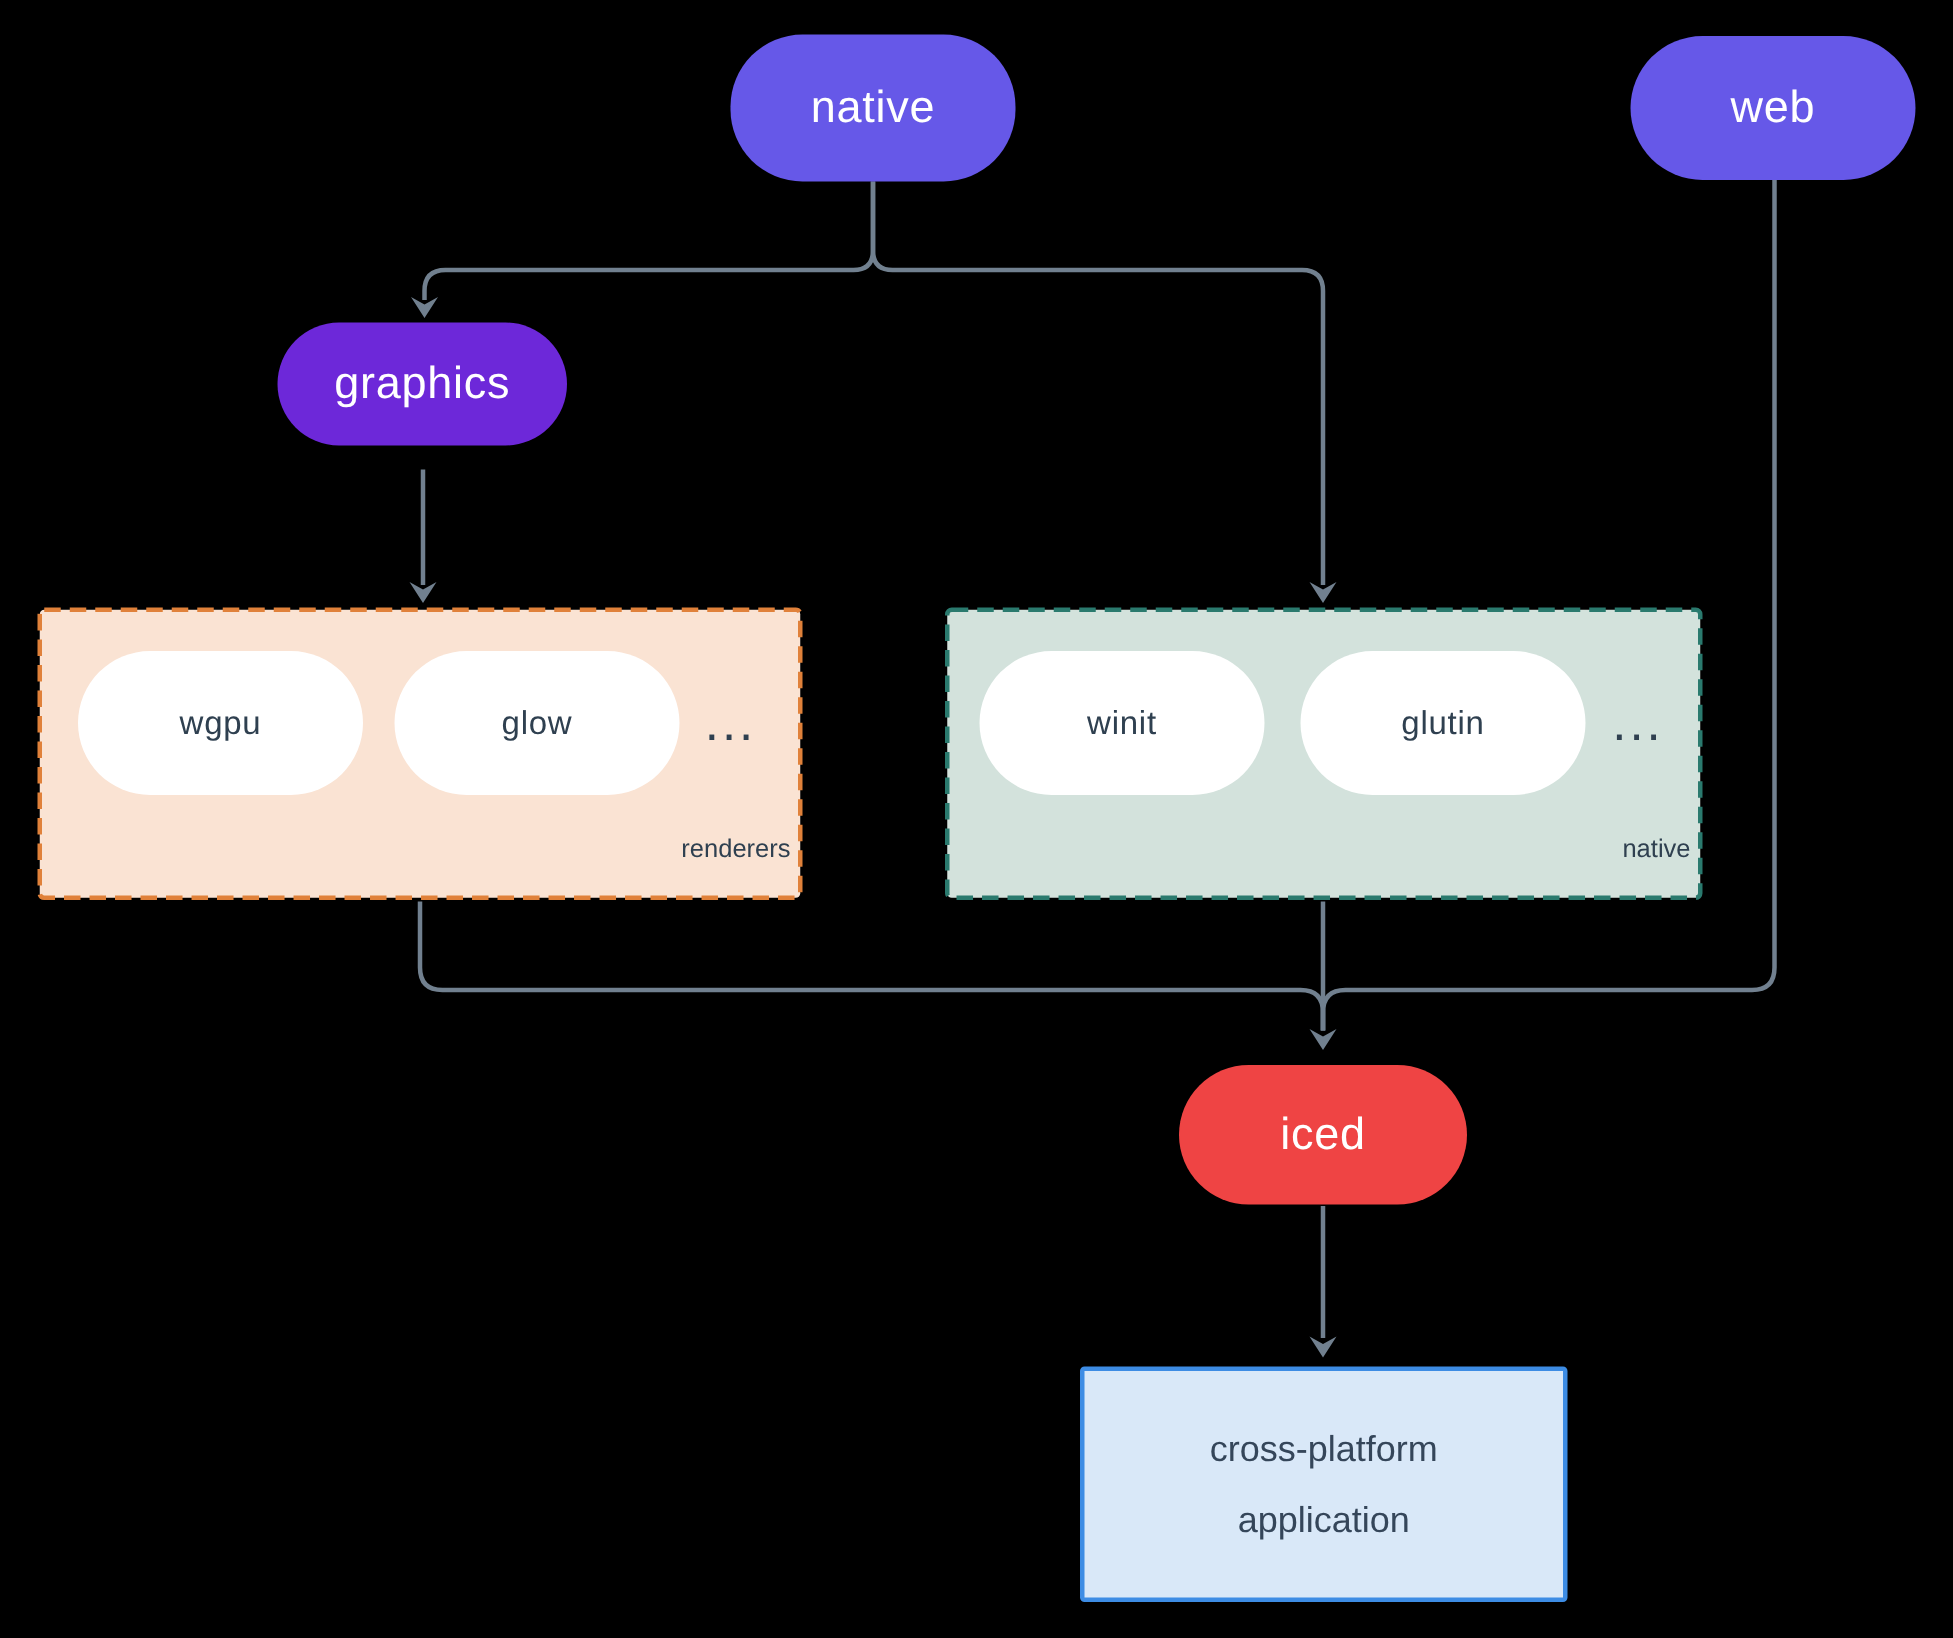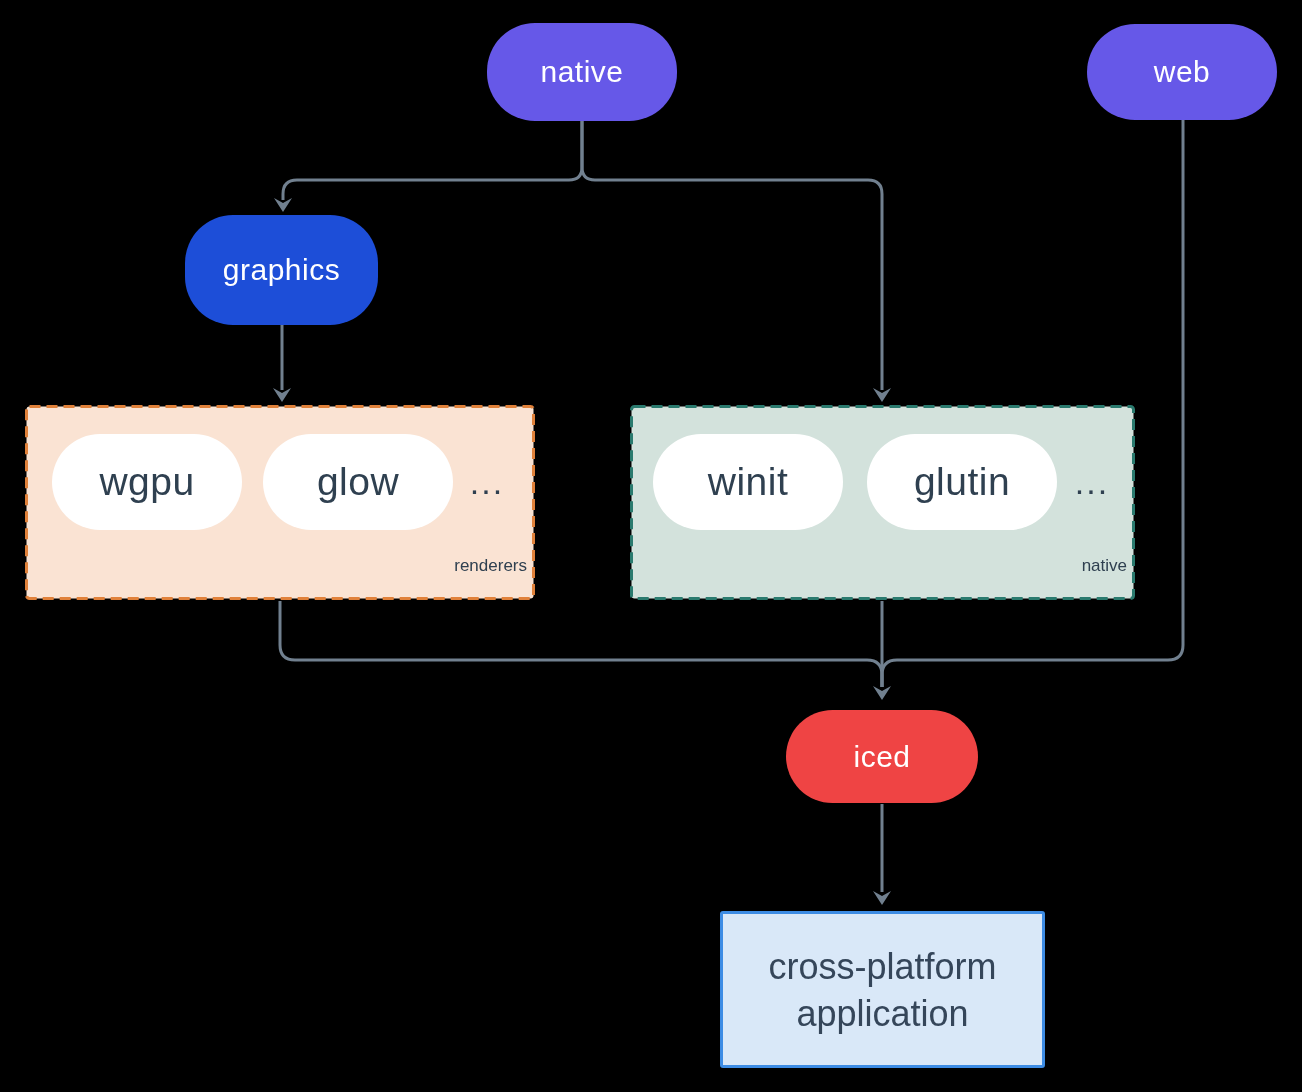--- a/index.html
+++ b/index.html
@@ -27,25 +27,25 @@
     letter-spacing: 0.5px;
   }
   .pill.colored { color: #ffffff; }
   .pill.whitepill {
     background: #ffffff;
     color: #2f4050;
     width: 190px;
     height: 96px;
     top: 434px;
     border-radius: 48px;
-    font-size: 39px;
+    font-size: 22px;
   }
   #node-native  { left: 487px; top: 23px;  width: 190px; height: 98px; background: #6658e8; }
   #node-web     { left: 1087px; top: 24px; width: 190px; height: 96px; background: #6658e8; justify-content: center; }
-  #node-graphics{ left: 185px; top: 215px; width: 193px; height: 110px; background: #1d4ed8; }
+  #node-graphics{ left: 185px; top: 215px; width: 193px; height: 82px; background: #6d28d9; }
   #node-iced    { left: 786px; top: 710px; width: 192px; height: 93px; background: #ef4444; }
   #node-wgpu    { left: 52px;  }
   #node-glow    { left: 263px; }
   #node-winit   { left: 653px; }
   #node-glutin  { left: 867px; }
   .ellipsis {
     position: absolute;
     top: 434px;
     width: 56px;
     height: 96px;
@@ -74,21 +74,21 @@
     width: 325px; height: 157px;
     box-sizing: border-box;
     background: #d9e8f8;
     border: 3px solid #3d8ce4;
     border-radius: 3px;
     display: flex;
     flex-direction: column;
     align-items: center;
     justify-content: center;
     color: #35465a;
-    font-size: 36px;
+    font-size: 24px;
     line-height: 47px;
   }
 </style>
 </head>
 <body>
 
 <div id="canvas">
 
   <svg id="wires" viewBox="0 0 1302 1092" xmlns="http://www.w3.org/2000/svg">
 

